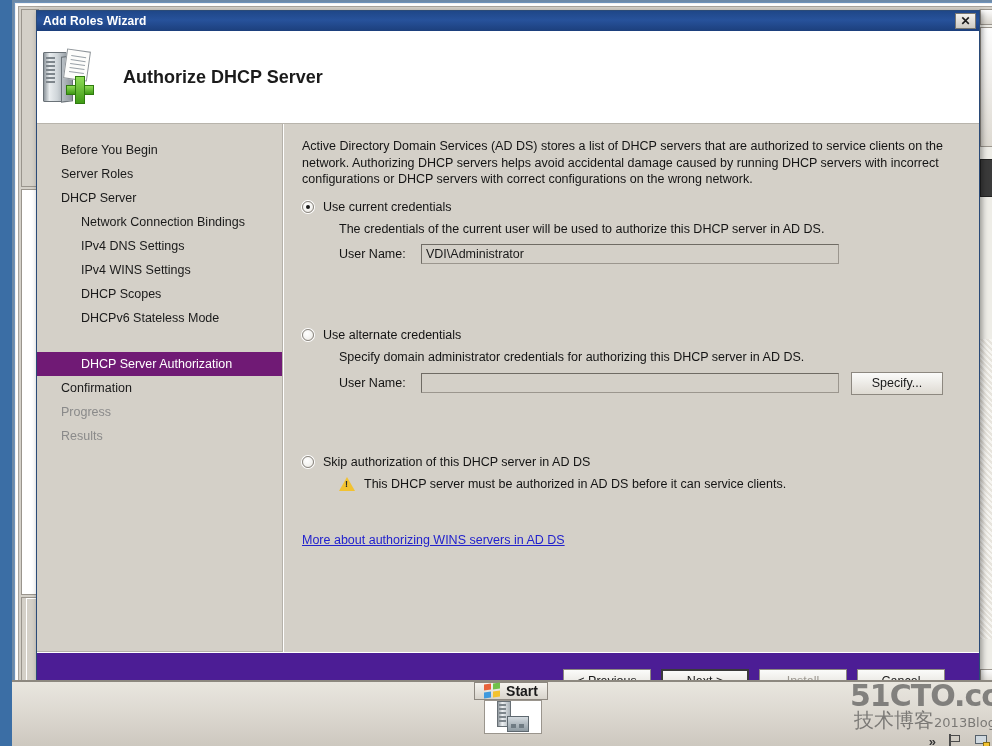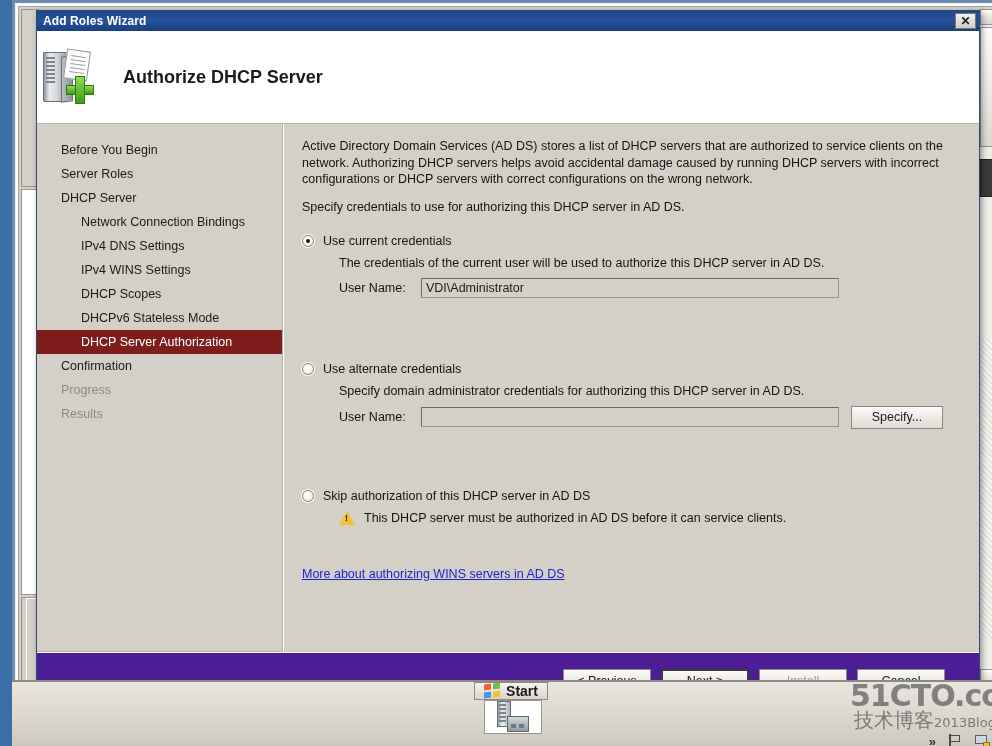--- a/index.html
+++ b/index.html
@@ -264,23 +264,24 @@
   .nav-item {
     font-size: 12.5px;
     color: #1a1a1a;
     padding: 4px 0 4px 24px;
     line-height: 16px;
     white-space: nowrap;
   }
   .nav-item.sub { padding-left: 44px; }
   .nav-item.dim { color: #8a8a8a; }
   .nav-item.selected {
-    background: #7f1d1d;
+    background: #701a75;
     color: #ffffff;
     margin-right: 0px;
+    margin-top: 22px;
   }
 
   #content {
     flex: 1;
     padding: 14px 22px 0 18px;
     box-sizing: border-box;
     background: #d4d0c8;
     border-left: 1px solid #ffffff;
   }
   #content p.intro {
@@ -656,21 +657,20 @@
         <div class="nav-item sub">DHCPv6 Stateless Mode</div>
         <div class="nav-item sub selected">DHCP Server Authorization</div>
         <div class="nav-item">Confirmation</div>
         <div class="nav-item dim">Progress</div>
         <div class="nav-item dim">Results</div>
       </div>
 
       <div id="content">
 
         <p class="intro">Active Directory Domain Services (AD DS) stores a list of DHCP servers that are authorized to service clients on the network. Authorizing DHCP servers helps avoid accidental damage caused by running DHCP servers with incorrect configurations or DHCP servers with correct configurations on the wrong network.</p>
-        <p class="sub-intro">Specify credentials to use for authorizing this DHCP server in AD DS.</p>
 
         
         <div class="option-block">
           <div class="radio-row">
             <span class="radio checked"></span>
             <span>Use current credentials</span>
           </div>
           <div class="desc">The credentials of the current user will be used to authorize this DHCP server in AD DS.</div>
           <div class="field-row">
             <span class="field-label">User Name:</span>

